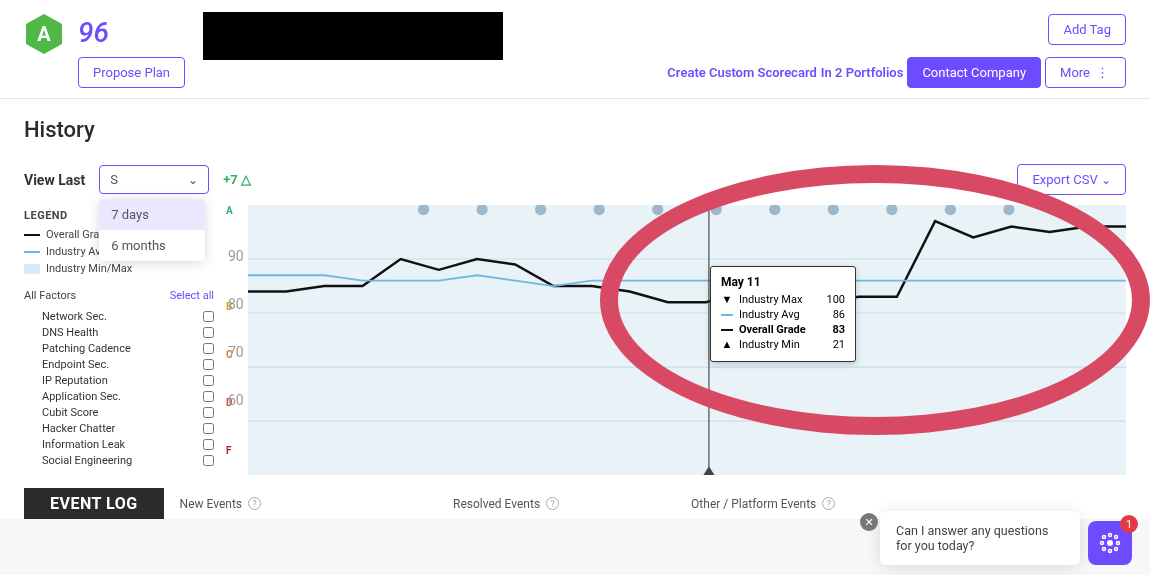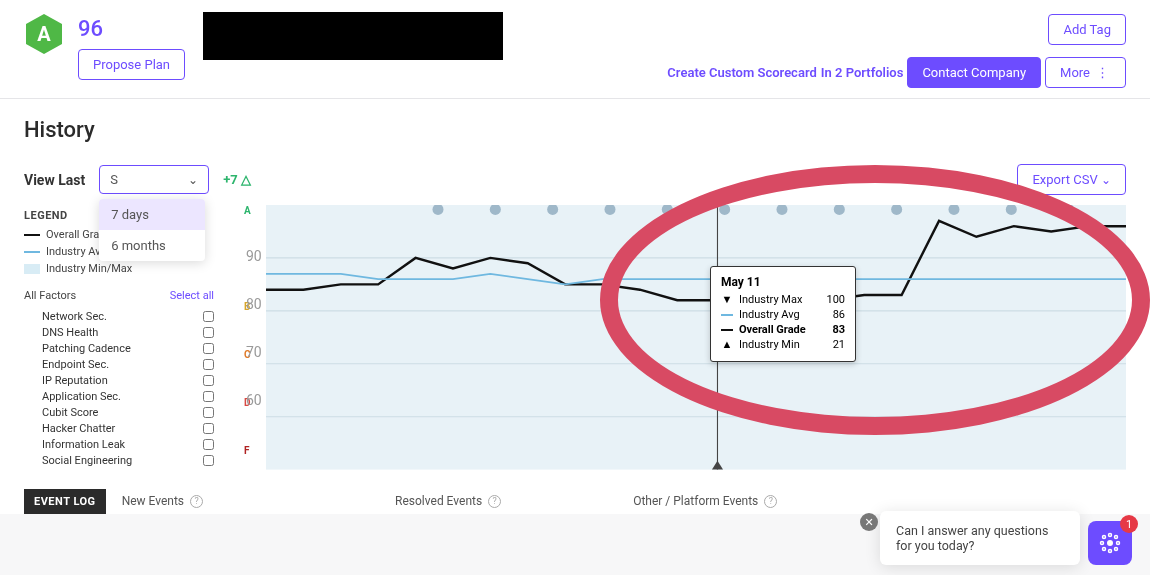--- a/index.html
+++ b/index.html
@@ -12,21 +12,21 @@
     display: flex;
     align-items: flex-start;
     gap: 14px;
   }
   .hex {
     width: 40px; height: 44px; position: relative;
     display:flex; align-items:center; justify-content:center;
   }
   .hex svg { width: 40px; height: 44px; }
   .hex-letter { position:absolute; color:#fff; font-weight:700; font-size:20px; }
-  .score { color:#6d4cff; font-size:22px; font-weight:500; margin-top:4px; }
+  .score { color:#6d4cff; font-size:28px; font-weight:500; margin-top:4px;font-style:italic; }
   .redacted { background:#000; width:300px; height:48px; margin-left:4px; }
   .header-right { margin-left:auto; display:flex; flex-direction:column; align-items:flex-end; gap:12px; margin-top:2px;}
   .btn { border:1px solid #6d4cff; color:#6d4cff; background:#fff; padding:7px 14px; border-radius:4px; font-size:13px; cursor:pointer; }
   .btn-primary { background:#6d4cff; color:#fff; }
   .header-actions { display:flex; gap:4px; align-items:center; }
   .link { color:#6d4cff; font-size:13px; cursor:pointer; font-weight:600; }
   .propose-row { margin-top:8px; }
 
   .page { padding: 18px 24px 0 24px; background:#fff; }
   .page-title { font-size:22px; font-weight:500; color:#2b2b2b; margin-bottom:22px; }
@@ -34,21 +34,21 @@
   .controls { display:flex; align-items:center; gap:14px; margin-bottom:10px; position:relative; }
   .view-last-label { font-size:14px; font-weight:700; color:#333; }
   .select-wrap { position:relative; }
   .select-btn { width:110px; border:1px solid #6d4cff; border-radius:4px; padding:6px 10px; font-size:13px; color:#555; display:flex; justify-content:space-between; align-items:center; cursor:pointer; background:#fff;}
   .select-dd { position:absolute; top:34px; left:0; width:106px; background:#fff; box-shadow:0 2px 12px rgba(0,0,0,0.15); border-radius:4px; z-index:30; overflow:hidden;}
   .select-dd div { padding:8px 12px; font-size:13px; color:#555; cursor:pointer; }
   .select-dd div.active { background:#ece6ff; }
   .delta { color:#2db56d; font-weight:700; font-size:13px; }
   .export { margin-left:auto; }
 
-  .body-row { display:flex; gap:18px; }
+  .body-row { display:flex; gap:0; }
 
   .legend-col { width:190px; flex-shrink:0; font-size:11px; color:#444; padding-top:4px; }
   .legend-title { font-weight:700; font-size:11px; margin-bottom:6px; letter-spacing:0.5px;}
   .legend-line { display:flex; align-items:center; gap:6px; margin-bottom:4px; }
   .line-sample { width:16px; height:2px; }
   .shade-sample { width:16px; height:10px; background:#d8ecf5; }
   .allfactors-row { display:flex; justify-content:space-between; margin:14px 0 8px; }
   .selectall { color:#6d4cff; font-size:11px; cursor:pointer; }
   .factor-row { display:flex; justify-content:space-between; align-items:center; margin:3px 0 3px 18px; font-size:11px; color:#333; }
   .factor-row input { width:11px; height:11px; }
@@ -65,21 +65,21 @@
   .highlight-oval { position:absolute; border:18px solid #d84a63; border-radius:50%; width:550px; height:270px; left:600px; top:165px; z-index:5; pointer-events:none; }
 
   .tooltip { position:absolute; left:710px; top:266px; width:146px; background:#fff; border:1px solid #333; border-radius:3px; box-shadow:0 2px 6px rgba(0,0,0,0.2); padding:8px 10px; z-index:10; font-size:11px;}
   .tooltip .tt-date { font-weight:700; font-size:12px; margin-bottom:4px; }
   .tt-row { display:flex; align-items:center; gap:6px; margin:2px 0; }
   .tt-row .val { margin-left:auto; }
   .tt-row.bold { font-weight:700; }
   .tt-marker { width:12px; display:inline-flex; justify-content:center; }
 
   .eventlog { margin-top:18px; display:flex; align-items:center; gap:0; }
-  .eventlog-badge { background:#2b2b2b; color:#fff; font-size:11px; font-weight:700; padding:6px 10px; letter-spacing:0.5px;}
+  .eventlog-badge { background:#2b2b2b; color:#fff; font-size:16px; font-weight:700; padding:6px 26px; letter-spacing:0.5px;}
   .tab { padding:6px 16px; font-size:12px; color:#555; display:flex; align-items:center; gap:6px; }
   .qmark { display:inline-flex; width:13px; height:13px; border:1px solid #aaa; border-radius:50%; align-items:center; justify-content:center; font-size:9px; color:#aaa; }
 
   .chat-bubble { position:absolute; right:70px; bottom:10px; background:#fff; box-shadow:0 2px 16px rgba(0,0,0,0.12); border-radius:6px; padding:12px 16px; width:200px; font-size:12.5px; color:#444; z-index:40; }
   .chat-close { position:absolute; left:-20px; top:2px; width:18px; height:18px; background:#777; border-radius:50%; color:#fff; display:flex; align-items:center; justify-content:center; font-size:11px; cursor:pointer;}
   .chat-fab { position:absolute; right:18px; bottom:10px; width:44px; height:44px; background:#6d4cff; border-radius:8px; display:flex; align-items:center; justify-content:center; cursor:pointer; z-index:40;}
   .chat-fab svg { width:24px; height:24px; fill:#fff; }
   .chat-badge { position:absolute; top:-6px; right:-6px; background:#e63946; color:#fff; width:18px; height:18px; border-radius:50%; font-size:11px; display:flex; align-items:center; justify-content:center;}
 
   .more-dots { display:inline-block; margin-left:6px; letter-spacing:2px; color:#6d4cff;}

